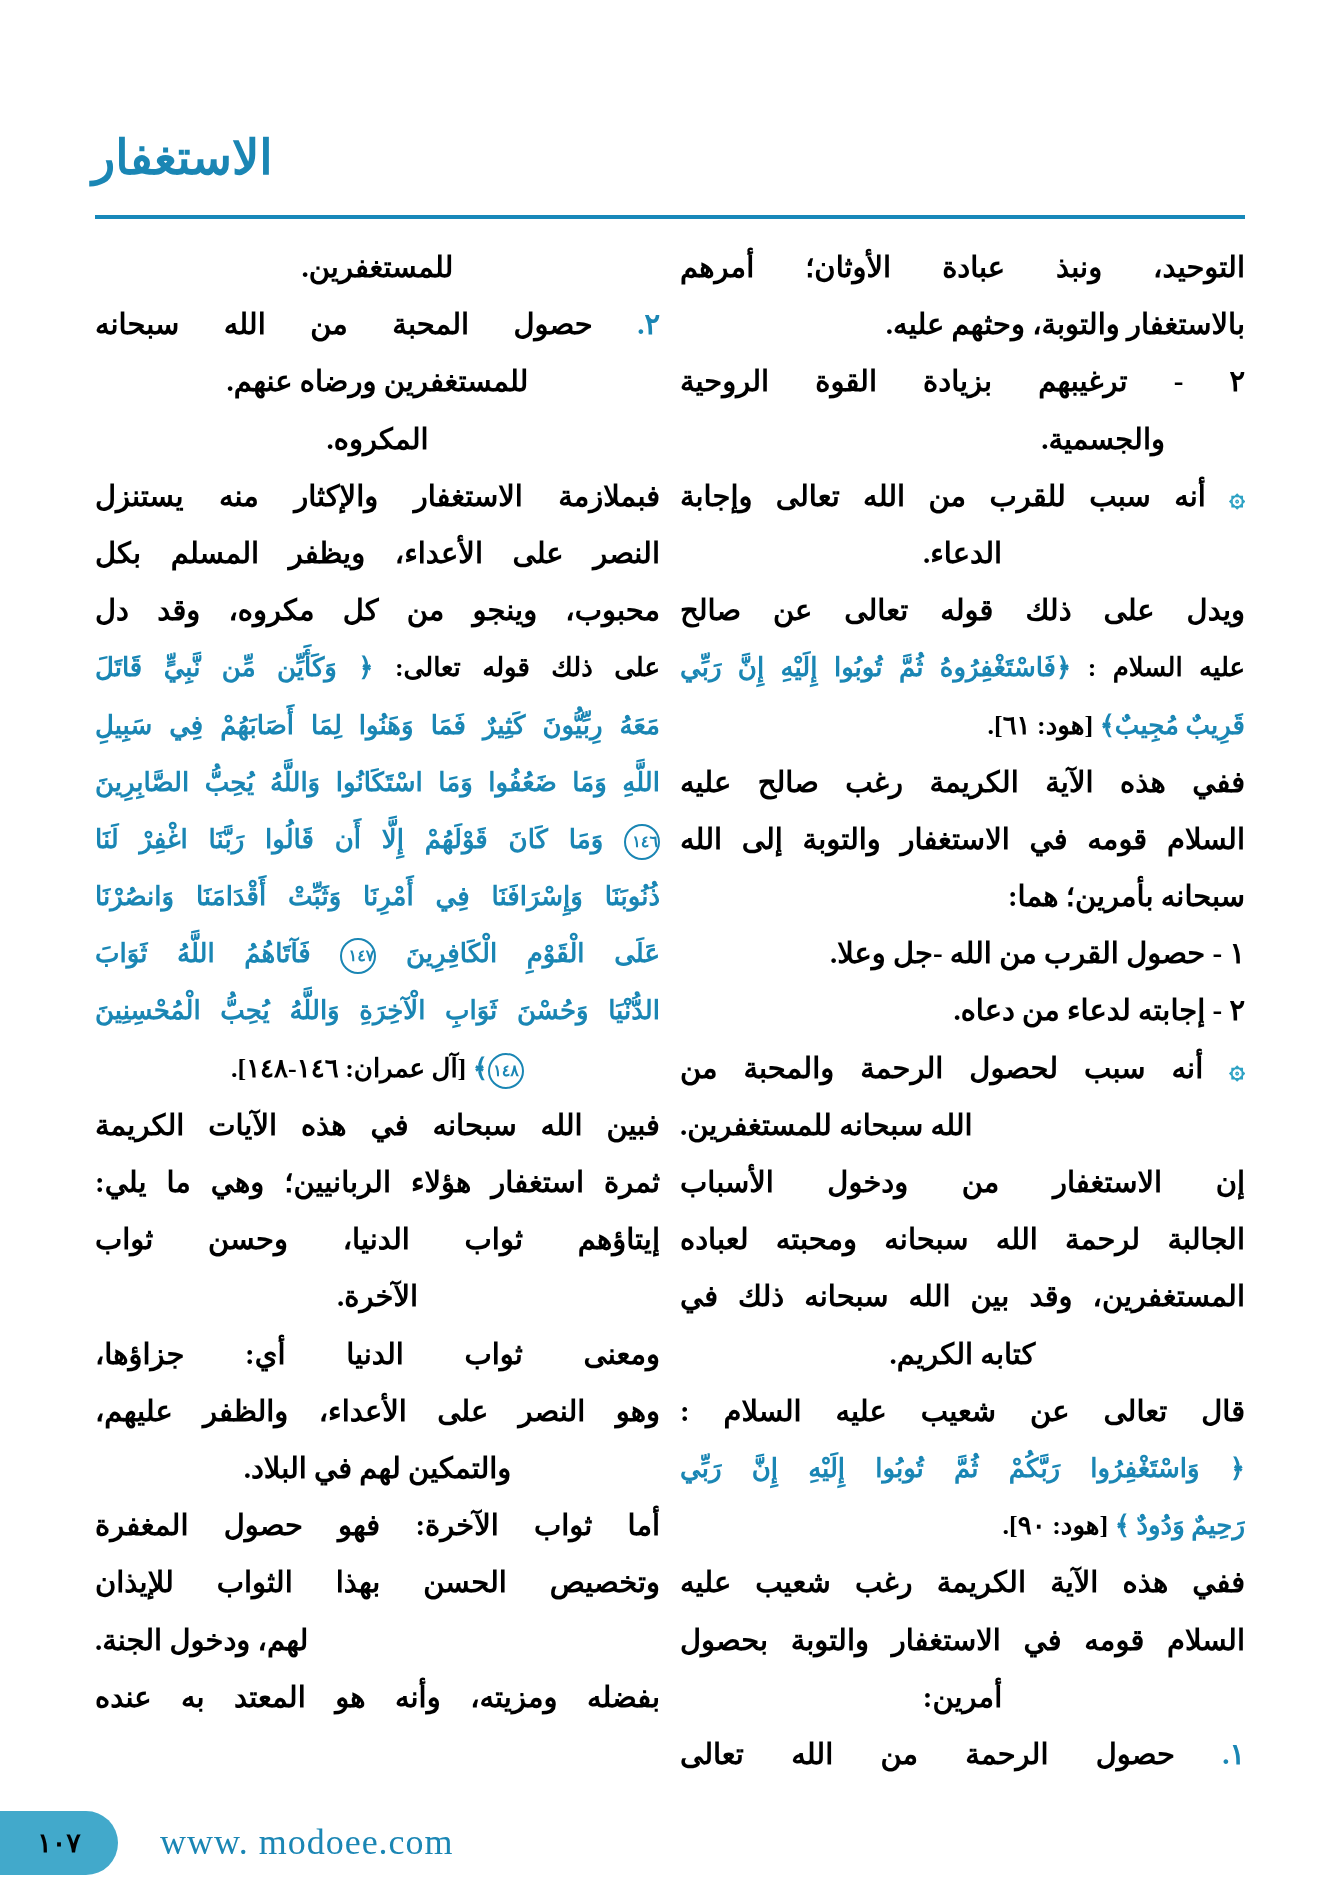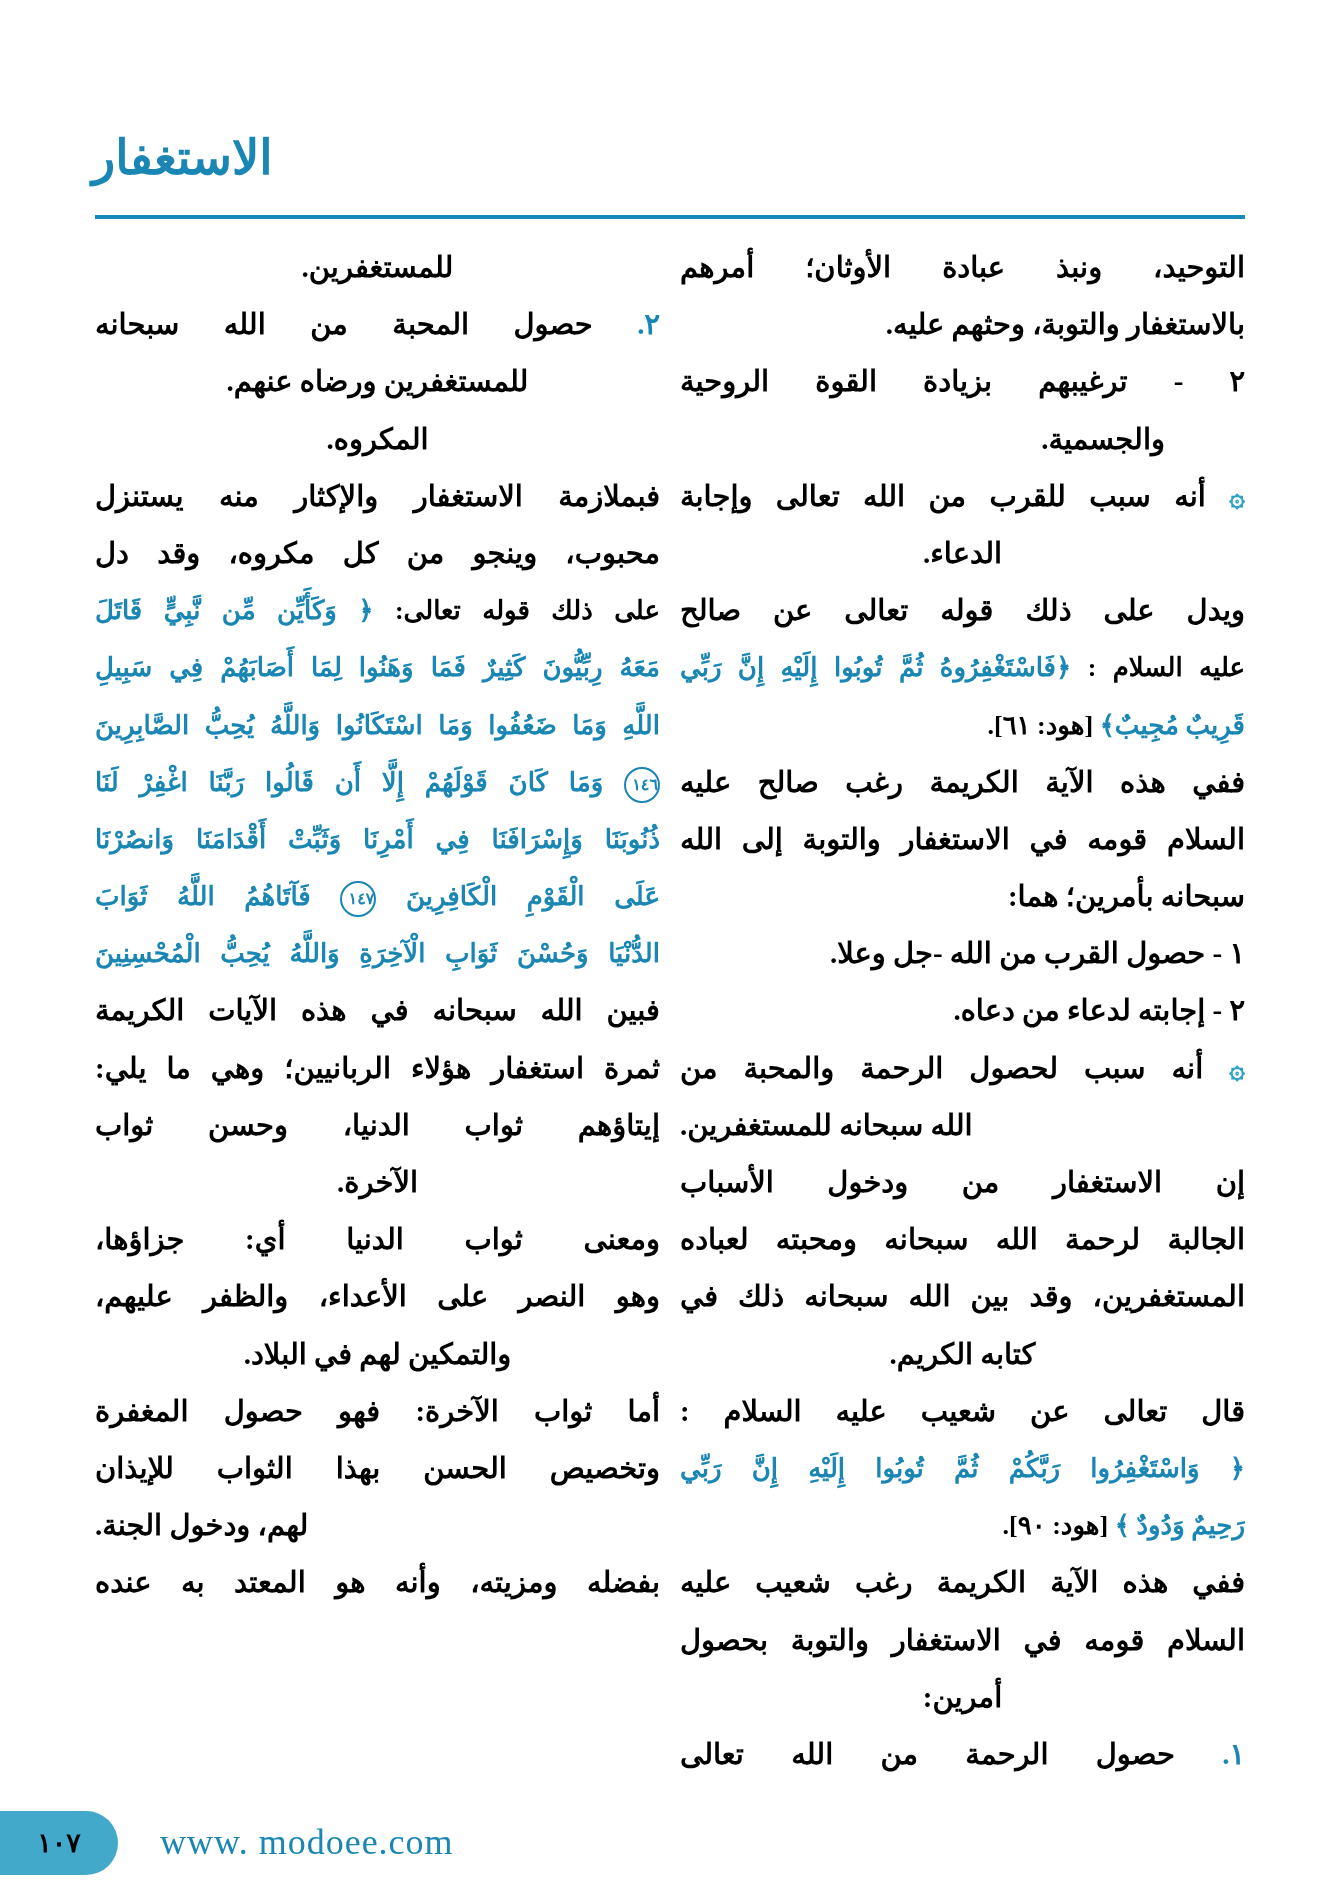--- a/index.html
+++ b/index.html
@@ -66,28 +66,30 @@
       <div class="line a-j"><span>السلام قومه في الاستغفار والتوبة بحصول</span></div>
       <div class="line a-c"><span>أمرين:</span></div>
       <div class="line a-j"><span class="run-n">١.</span><span> حصول الرحمة من الله تعالى</span></div>
     </div>
   <div class="col col-left">
       <div class="line a-c"><span>للمستغفرين.</span></div>
       <div class="line a-j"><span class="run-n">٢.</span><span> حصول المحبة من الله سبحانه</span></div>
       <div class="line a-c"><span>للمستغفرين ورضاه عنهم.</span></div>
       <div class="line a-c"><span>المكروه.</span></div>
       <div class="line a-j"><span>فبملازمة الاستغفار والإكثار منه يستنزل</span></div>
+      <div class="line a-j"><span>النصر على الأعداء، ويظفر المسلم بكل</span></div>
       <div class="line a-j"><span>محبوب، وينجو من كل مكروه، وقد دل</span></div>
       <div class="line a-j qz"><span>على ذلك قوله تعالى: </span><span class="run-q">﴿ وَكَأَيِّن مِّن نَّبِيٍّ قَاتَلَ</span></div>
       <div class="line a-j qz"><span class="run-q">مَعَهُ رِبِّيُّونَ كَثِيرٌ فَمَا وَهَنُوا لِمَا أَصَابَهُمْ فِي سَبِيلِ</span></div>
       <div class="line a-j qz"><span class="run-q">اللَّهِ وَمَا ضَعُفُوا وَمَا اسْتَكَانُوا وَاللَّهُ يُحِبُّ الصَّابِرِينَ</span></div>
       <div class="line a-j qz"><span class="vnum">١٤٦</span><span class="run-q"> وَمَا كَانَ قَوْلَهُمْ إِلَّا أَن قَالُوا رَبَّنَا اغْفِرْ لَنَا</span></div>
       <div class="line a-j qz"><span class="run-q">ذُنُوبَنَا وَإِسْرَافَنَا فِي أَمْرِنَا وَثَبِّتْ أَقْدَامَنَا وَانصُرْنَا</span></div>
       <div class="line a-j qz"><span class="run-q">عَلَى الْقَوْمِ الْكَافِرِينَ </span><span class="vnum">١٤٧</span><span class="run-q"> فَآتَاهُمُ اللَّهُ ثَوَابَ</span></div>
       <div class="line a-j qz"><span class="run-q">الدُّنْيَا وَحُسْنَ ثَوَابِ الْآخِرَةِ وَاللَّهُ يُحِبُّ الْمُحْسِنِينَ</span></div>
+      <div class="line a-c qz"><span class="vnum">١٤٨</span><span class="run-q">﴾</span><span> [آل عمران: ١٤٦-١٤٨].</span></div>
       <div class="line a-j"><span>فبين الله سبحانه في هذه الآيات الكريمة</span></div>
       <div class="line a-j"><span>ثمرة استغفار هؤلاء الربانيين؛ وهي ما يلي:</span></div>
       <div class="line a-j"><span>إيتاؤهم ثواب الدنيا، وحسن ثواب</span></div>
       <div class="line a-c"><span>الآخرة.</span></div>
       <div class="line a-j"><span>ومعنى ثواب الدنيا أي: جزاؤها،</span></div>
       <div class="line a-j"><span>وهو النصر على الأعداء، والظفر عليهم،</span></div>
       <div class="line a-c"><span>والتمكين لهم في البلاد.</span></div>
       <div class="line a-j"><span>أما ثواب الآخرة: فهو حصول المغفرة</span></div>
       <div class="line a-j"><span>وتخصيص الحسن بهذا الثواب للإيذان</span></div>
       <div class="line a-l"><span>لهم، ودخول الجنة.</span></div>

